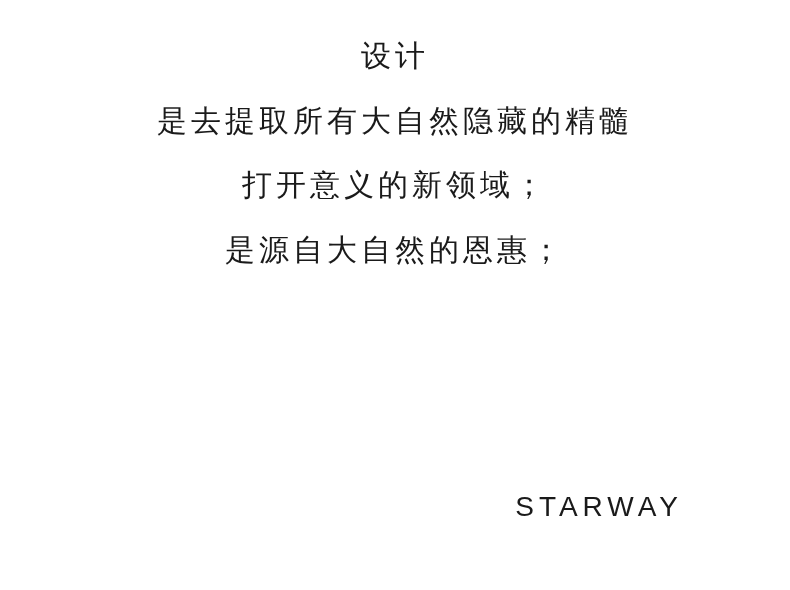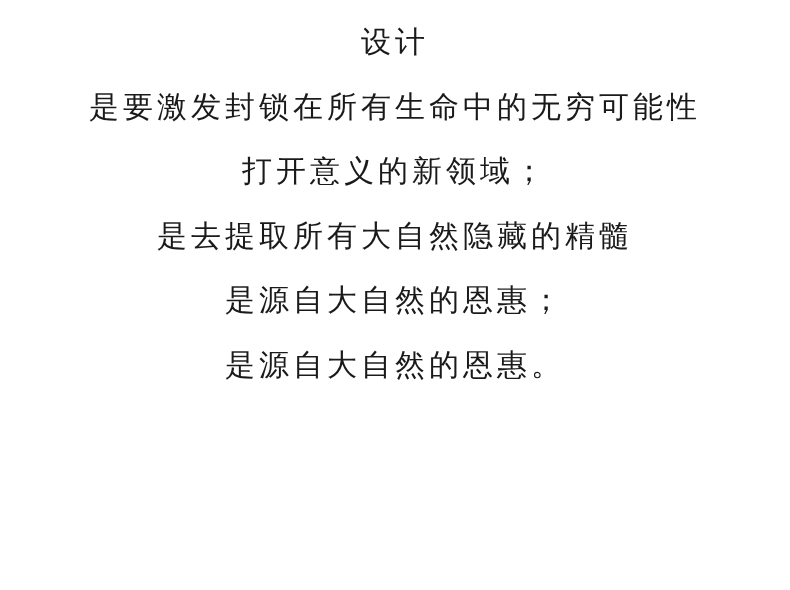--- a/index.html
+++ b/index.html
@@ -11,21 +11,21 @@
       width: 790px;
       height: 590px;
       overflow: hidden;
       font-family: "Liberation Sans", "DejaVu Sans", sans-serif;
     }
     .statement {
       position: relative;
       box-sizing: border-box;
       width: 790px;
       height: 544px;
-      padding-top: 10px;
+      padding-top: 24px;
       background: #ffffff;
       color: #1a1a1a;
     }
     .line {
       margin: 0;
       text-align: center;
       font-size: 30px;
       font-weight: 300;
       line-height: 64.5px;
       letter-spacing: 4px;
@@ -41,18 +41,17 @@
       letter-spacing: 5px;
       line-height: 36px;
       color: #1a1a1a;
     }
   </style>
 </head>
 <body>
 
 <div class="statement">
   <p class="line">设计</p>
-  <p class="line">是要激发封锁在所有生命中的无穷可能性</p>
+  <p class="line">是去提取所有大自然隐藏的精髓</p>
   <p class="line">打开意义的新领域；</p>
-  <p class="line">是去提取所有大自然隐藏的精髓</p>
   <p class="line">是源自大自然的恩惠；</p>
-  <p class="line">是源自大自然的恩惠。</p>
+  <div class="brand">STARWAY</div>
 </div>
 
 </body></html>

